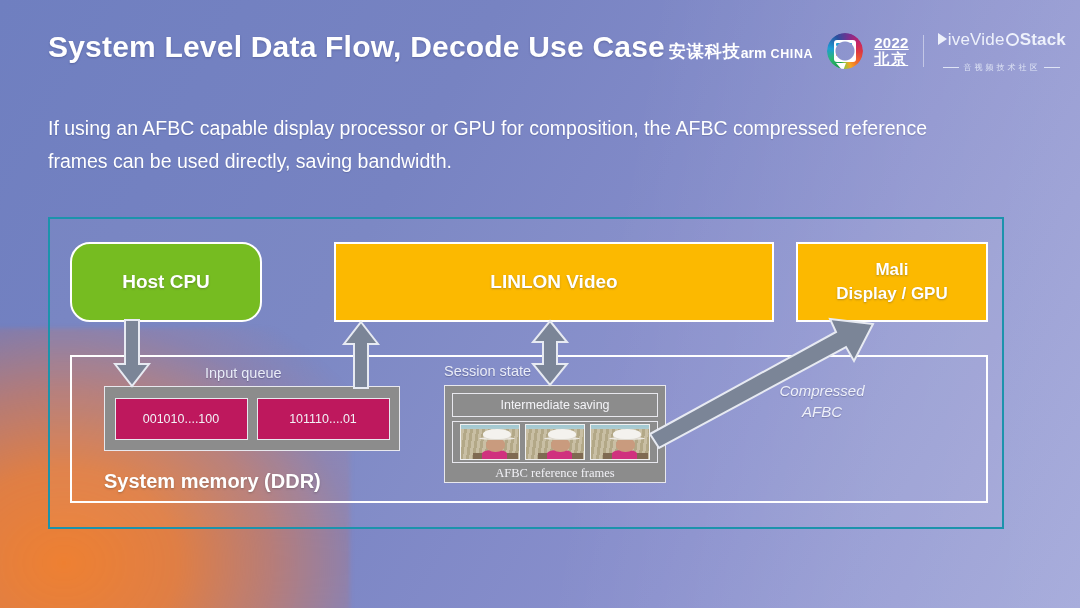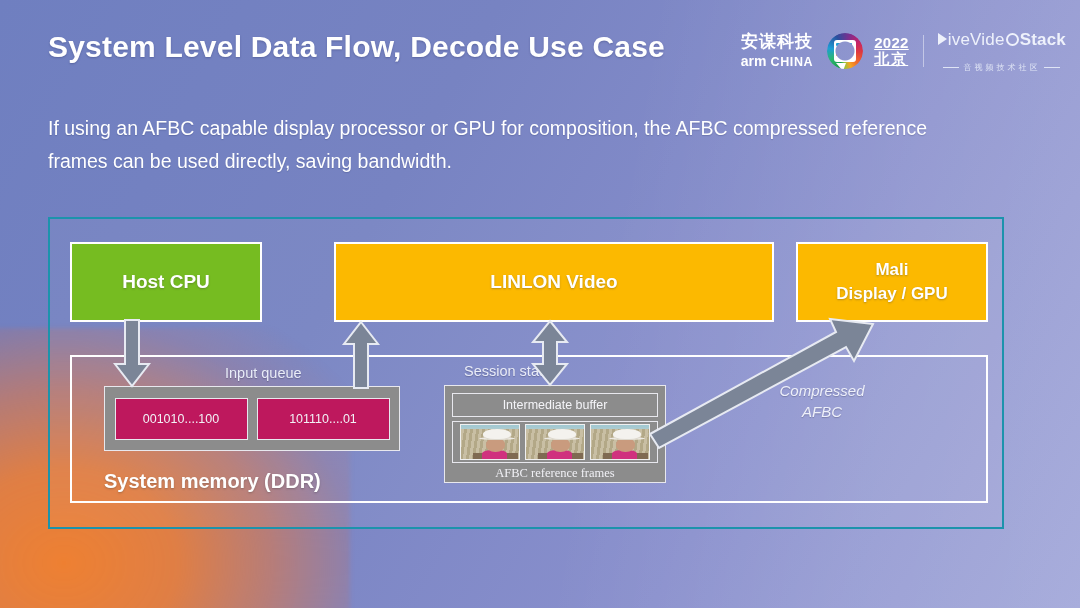--- a/index.html
+++ b/index.html
@@ -24,21 +24,21 @@
   .bg-sheen{position:absolute;inset:0;
     background:linear-gradient(100deg,rgba(255,255,255,0) 55%,rgba(255,255,255,.10) 80%,rgba(255,255,255,.14) 100%);}
 
   
   .title{position:absolute;left:48px;top:30px;
     font-size:30px;font-weight:bold;color:#ffffff;letter-spacing:.2px;
     text-shadow:0 1px 2px rgba(40,50,100,.35);white-space:nowrap;}
 
   .logos{position:absolute;right:14px;top:27px;height:48px;display:flex;align-items:center;gap:14px;}
 
-  .logo-armchina{display:flex;flex-direction:column;align-items:center;line-height:1;}
+  .logo-armchina{display:flex;flex-direction:row;align-items:center;line-height:1;}
   .logo-armchina .cn{font-size:17px;font-weight:bold;color:#fff;letter-spacing:1px;
     font-family:"DejaVu Sans",sans-serif;}
   .logo-armchina .en{font-size:12.5px;font-weight:bold;color:#fff;letter-spacing:.6px;margin-top:4px;}
   .logo-armchina .en i{font-style:normal;font-size:14px;letter-spacing:0;}
 
   .logo-lvs-block{display:flex;align-items:center;gap:11px;}
   .ring{position:relative;width:36px;height:36px;border-radius:50%;
     background:conic-gradient(from 200deg,
       #1a9d4b 0deg,#2bb673 40deg,#1d9ed6 80deg,#2b4f9e 130deg,
       #7b2f8f 175deg,#c2236a 215deg,#e03a3e 255deg,#ef6c2a 295deg,
@@ -75,31 +75,31 @@
   
   .panel{position:absolute;left:48px;top:217px;width:952px;height:308px;
     border:2.5px solid #1c93ac;background:rgba(255,255,255,.045);}
 
   .box{position:absolute;border:2px solid #ffffff;display:flex;align-items:center;
     justify-content:center;text-align:center;color:#fff;font-weight:bold;
     text-shadow:0 1px 2px rgba(60,60,60,.35);box-sizing:border-box;}
   .box.green{background:#76bc21;}
   .box.amber{background:#fcb900;}
 
-  #box-host{left:70px;top:242px;width:192px;height:80px;font-size:19px;}
+  #box-host{left:70px;top:242px;width:192px;height:80px;font-size:19px;border-radius:20px;}
   #box-linlon{left:334px;top:242px;width:440px;height:80px;font-size:19px;}
   #box-mali{left:796px;top:242px;width:192px;height:80px;font-size:17px;line-height:24px;}
 
   
   .mem{position:absolute;left:70px;top:355px;width:918px;height:148px;
     border:2px solid #ffffff;box-sizing:border-box;}
   .mem-label{position:absolute;left:84px;top:470px;font-size:20px;font-weight:bold;color:#fff;
     text-shadow:0 1px 2px rgba(60,60,60,.35);margin-left:20px;}
 
-  .cap{position:absolute;font-size:14.5px;color:#e9ecf8;text-shadow:0 1px 1px rgba(50,50,80,.35);margin-left:20px;}
+  .cap{position:absolute;font-size:14.5px;color:#e9ecf8;text-shadow:0 1px 1px rgba(50,50,80,.35);}
   #cap-input{left:205px;top:365px;}
   #cap-session{left:444px;top:363px;}
 
   .grey-outer{position:absolute;background:#8c8c8c;border:1.5px solid #e8e8ee;box-sizing:border-box;}
   #queue-outer{left:104px;top:386px;width:296px;height:65px;
     display:flex;align-items:center;justify-content:center;gap:9px;}
   .queue-cell{flex:0 0 auto;width:133px;height:42px;border:1.5px solid #e8e8ee;
     display:flex;align-items:center;justify-content:center;
     font-size:12.5px;color:#f2f2f6;background:#be185d;box-sizing:border-box;}
 
@@ -214,21 +214,21 @@
   <div class="mem-label">System memory (DDR)</div>
 
   <div class="cap" id="cap-input">Input queue</div>
   <div class="grey-outer" id="queue-outer">
     <div class="queue-cell">001010....100</div>
     <div class="queue-cell">101110....01</div>
   </div>
 
   <div class="cap" id="cap-session">Session state</div>
   <div class="grey-outer" id="session-outer"></div>
-  <div id="inter-buffer">Intermediate buffer</div>
+  <div id="inter-buffer">Intermediate saving</div>
   <div id="frames-row">
     <div class="thumb">
       <div class="sky"></div>
         <div class="wall"></div>
         <div class="shoulder"></div>
       <div class="collar"></div>
         <div class="face"></div>
         <div class="brim"></div>
         <div class="helmet"></div>
     </div>

